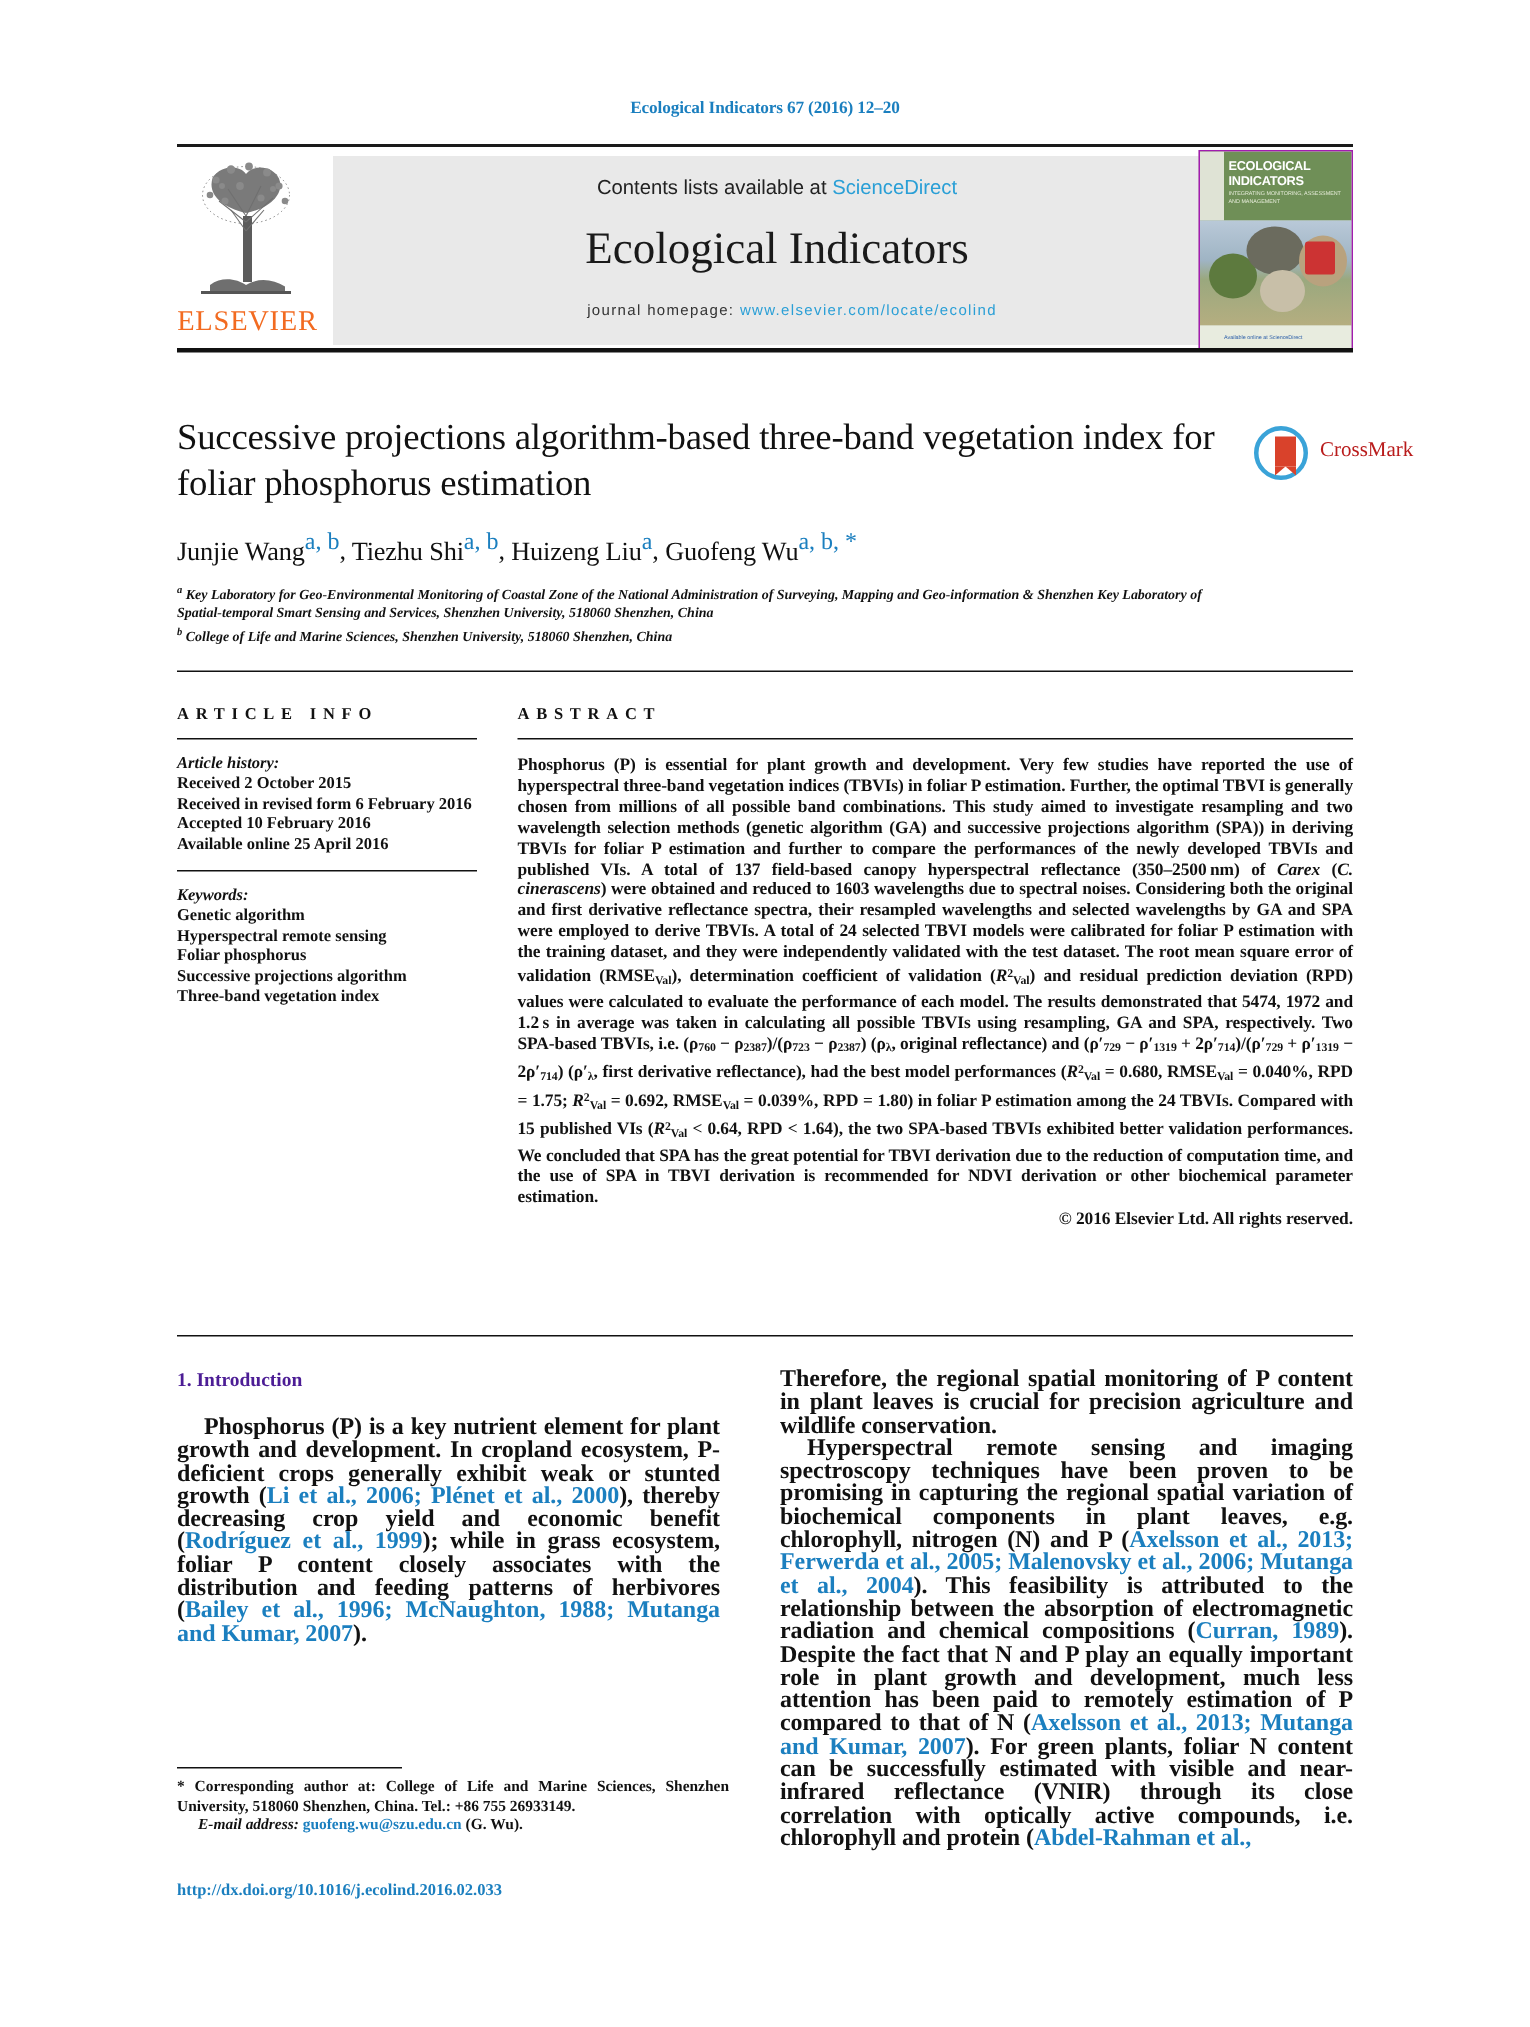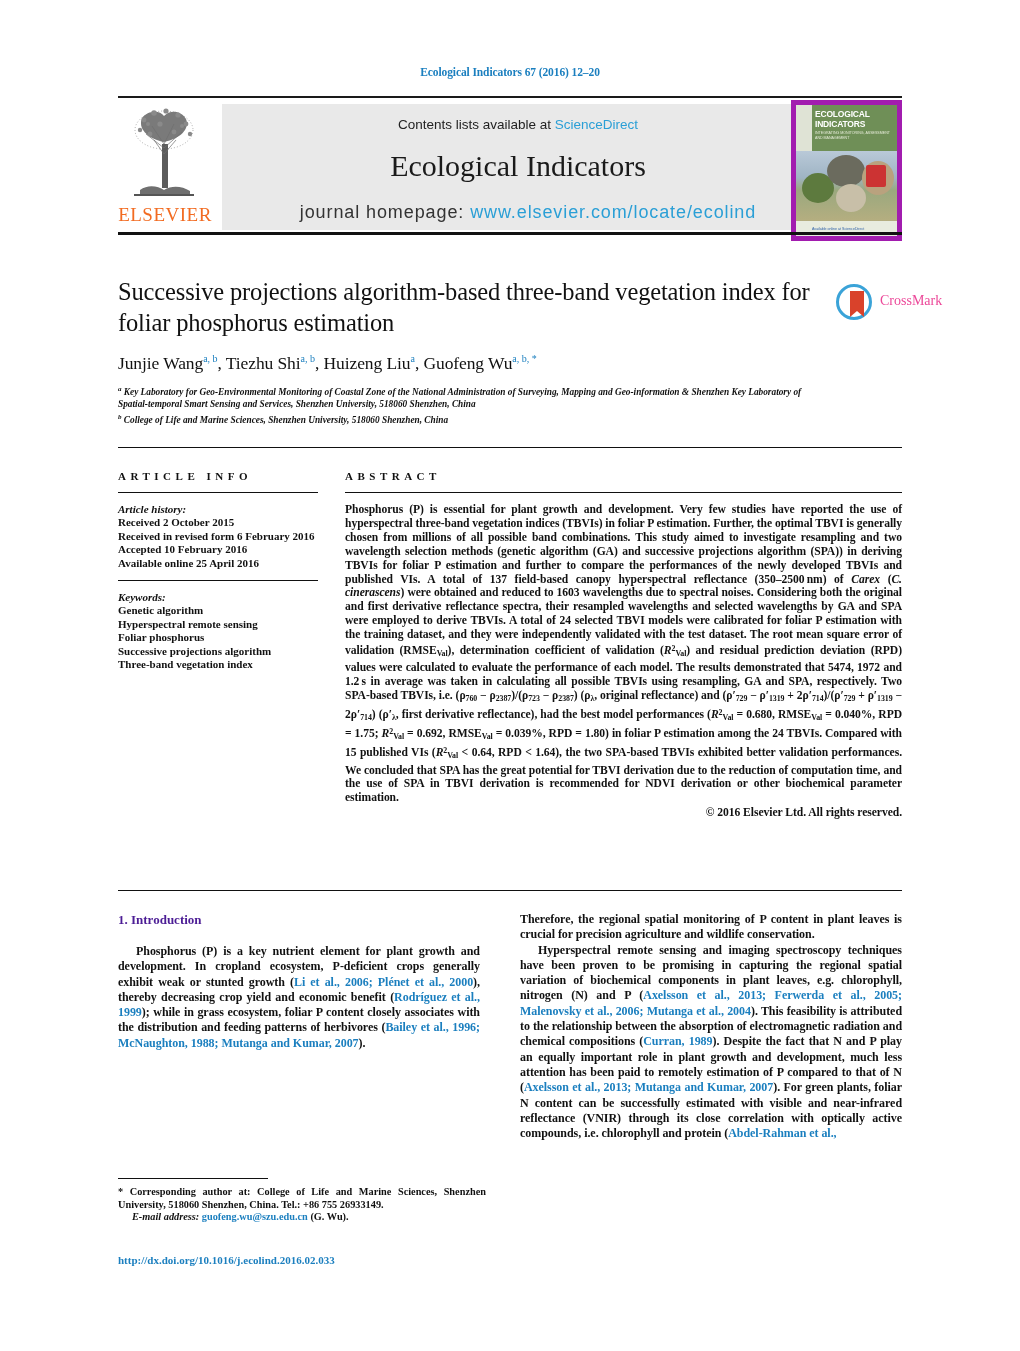--- a/index.html
+++ b/index.html
@@ -78,34 +78,34 @@
   }
   .banner .jtitle {
     margin-top: 17px;
     font-family: "Liberation Serif", serif;
     font-size: 30px;
     color: #1a1a1a;
   }
   .banner .jhome {
     margin-top: 19px;
     font-family: "Liberation Sans", sans-serif;
-    font-size: 18px;
+    font-size: 10px;
     letter-spacing: 0.9px;
     color: #333;
     padding-left: 20px;
   }
   .banner .jhome .url {
     color: #2a9fd6;
     letter-spacing: 0.9px;
   }
   .cover {
     position: absolute;
     right: 0; top: 2px;
     width: 101px; height: 131px;
-    border: 5px solid #a21caf;
+    border: 1px solid #a21caf;
     background: #cfd6c2;
     overflow: hidden;
   }
   .cover .cov-top {
     position: absolute; left:0; top:0; width:100%; height:46px;
     background: #6f8f57;
   }
   .cover .cov-band {
     position: absolute; left:0; top:0; width: 16px; height: 46px;
     background: #dfe3d5;
@@ -167,21 +167,21 @@
   }
   .authors {
     margin-top: 15px;
     font-family: "Liberation Serif", serif;
     font-size: 17.5px;
     color: #111;
     letter-spacing: -0.1px;
   }
   .authors sup {
     color: #1b7fbf;
-    font-size: 10px;
+    font-size: 16px;
     vertical-align: super;
     letter-spacing: 0;
     text-align: right;
   }
   .affils {
     margin-top: 9px;
     font-family: "Liberation Serif", serif;
     font-style: italic;
     font-weight: bold;
     font-size: 9.3px;
@@ -219,21 +219,21 @@
     left: 0; bottom: -6px;
     border-left: 7px solid #d9422b;
     border-right: 7px solid #d9422b;
     border-bottom: 6px solid transparent;
   }
   .cm-label {
     position: absolute;
     left: 44px; top: 9px;
     font-family: "Liberation Serif", serif;
     font-size: 14px;
-    color: #ec4899;
+    color: #b91c1c;
   }
 
   
   .infoRuleTop {
     position: absolute;
     left: 118px; top: 447px;
     width: 784px;
     border-top: 1px solid #111;
   }
   .secthead {
@@ -314,21 +314,21 @@
   }
   h2.sect {
     font-family: "Liberation Serif", serif;
     font-size: 13px;
     font-weight: bold;
     margin: 0 0 16px 0;
     color: #4c1d95;
   }
   .bodytext {
     font-family: "Liberation Serif", serif;
-    font-size: 12px;
+    font-size: 16px;
     line-height: 15.3px;
     text-align: justify;
     color: #111;
     font-weight: bold;
     letter-spacing: -0.05px;
   }
   .bodytext p { margin: 0; }
   .bodytext p.ind { text-indent: 18px; }
   a.ref, .ref {
     color: #1b7fbf;

